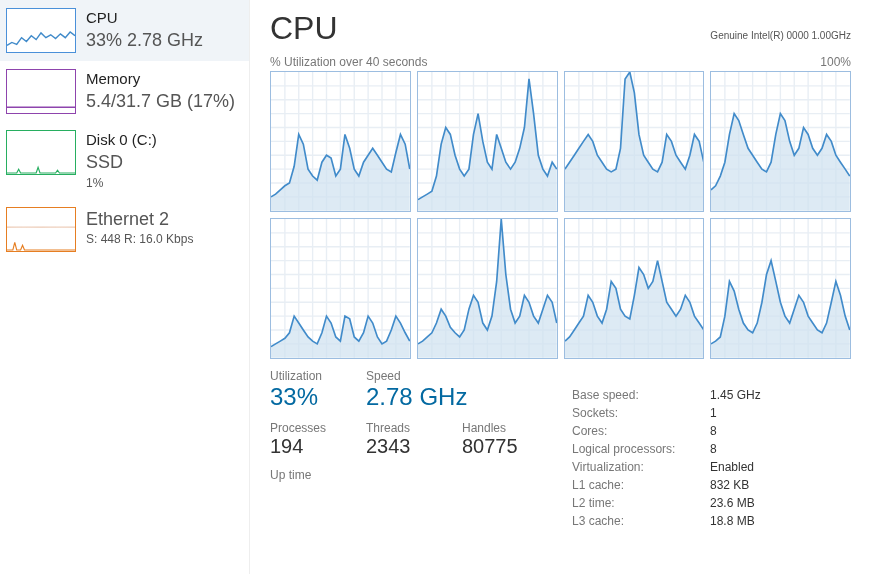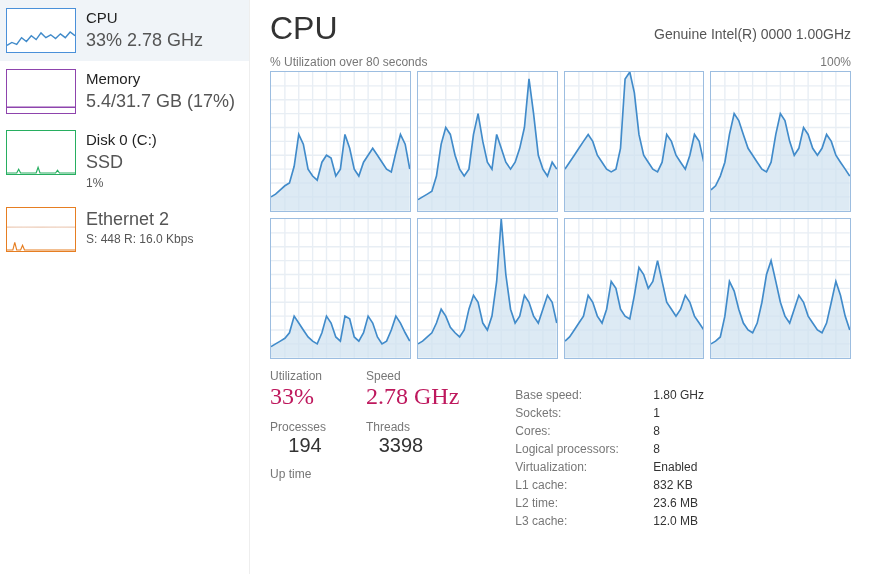--- a/index.html
+++ b/index.html
@@ -55,21 +55,21 @@
     display: flex;
     flex-direction: column;
     overflow: hidden;
   }
   .header {
     display: flex;
     align-items: baseline;
     justify-content: space-between;
   }
   .h-title { font-size: 32px; font-weight: 400; color: #333; }
-  .h-desc  { font-size: 14px; color: #555; margin-left: 16px; }
+  .h-desc  { font-size: 10px; color: #555; margin-left: 16px; }
   .axis-row {
     display: flex;
     justify-content: space-between;
     font-size: 12px;
     color: #777;
     margin-top: 8px;
   }
   .chart-grid {
     display: grid;
     grid-template-columns: repeat(4, 1fr);
@@ -85,29 +85,29 @@
   }
   .core-chart svg { width: 100%; height: 100%; display: block; }
   .core-chart .grid line { stroke: #e8eef4; stroke-width: 1; }
   .core-chart path.line { fill: none; stroke: #418bca; stroke-width: 1.2; }
   .core-chart path.area { fill: #cfe1f0; opacity: 0.7; stroke: none; }
 
   
   .stats {
     display: flex;
     margin-top: 18px;
-    gap: 56px;
+    gap: 40px;
   }
   .stats-left { display: flex; flex-direction: column; gap: 10px; }
   .stats-row { display: flex; gap: 26px; }
   .stat-block { min-width: 70px; }
   .stat-label { font-size: 12px; color: #777; }
-  .stat-value, .stat-big { color: #be185d; font-family: Liberation Serif, serif; }
+  .stat-value, .stat-big { color: #0369a1; }
   .stat-big { font-size: 24px; font-weight: 400; }
-  .stat-med { font-size: 20px; font-weight: 400; text-align: center; }
+  .stat-med { font-size: 20px; font-weight: 400; }
   .stats-right {
     display: grid;
     grid-template-columns: 130px 90px;
     row-gap: 4px;
     column-gap: 8px;
     font-size: 12px;
     color: #555;
     align-content: start;
     margin-top: 19px;
   }
@@ -169,21 +169,21 @@
   </div>
 
 </div>
 
 <div class="main">
   <div class="header">
     <span class="h-title">CPU</span>
     <span class="h-desc">Genuine Intel(R) 0000 1.00GHz</span>
   </div>
   <div class="axis-row">
-    <span>% Utilization over 80 seconds</span>
+    <span>% Utilization over 40 seconds</span>
     <span>100%</span>
   </div>
 
   <div class="chart-grid" id="chart-grid">
       <div class="core-chart">
         <svg viewBox="0 0 100 100" preserveAspectRatio="none">
           <g class="grid">
             <line x1="0" y1="10" x2="100" y2="10"></line>
             <line x1="10" y1="0" x2="10" y2="100"></line>
             <line x1="0" y1="20" x2="100" y2="20"></line>
@@ -403,42 +403,46 @@
           <div class="stat-big">2.78 GHz</div>
         </div>
       </div>
       <div class="stats-row">
         <div class="stat-block">
           <div class="stat-label">Processes</div>
           <div class="stat-med">194</div>
         </div>
         <div class="stat-block">
           <div class="stat-label">Threads</div>
-          <div class="stat-med">3398</div>
+          <div class="stat-med">2343</div>
+        </div>
+        <div class="stat-block">
+          <div class="stat-label">Handles</div>
+          <div class="stat-med">80775</div>
         </div>
       </div>
       <div class="stats-row">
         <div class="stat-block">
           <div class="stat-label">Up time</div>
         </div>
       </div>
     </div>
 
     <div class="stats-right">
       <span class="k">Base speed:</span>
-        <span class="v">1.80 GHz</span>
+        <span class="v">1.45 GHz</span>
       <span class="k">Sockets:</span>
         <span class="v">1</span>
       <span class="k">Cores:</span>
         <span class="v">8</span>
       <span class="k">Logical processors:</span>
         <span class="v">8</span>
       <span class="k">Virtualization:</span>
         <span class="v">Enabled</span>
       <span class="k">L1 cache:</span>
         <span class="v">832 KB</span>
       <span class="k">L2 time:</span>
         <span class="v">23.6 MB</span>
       <span class="k">L3 cache:</span>
-        <span class="v">12.0 MB</span>
+        <span class="v">18.8 MB</span>
     </div>
   </div>
 </div>
 
 </body></html>

